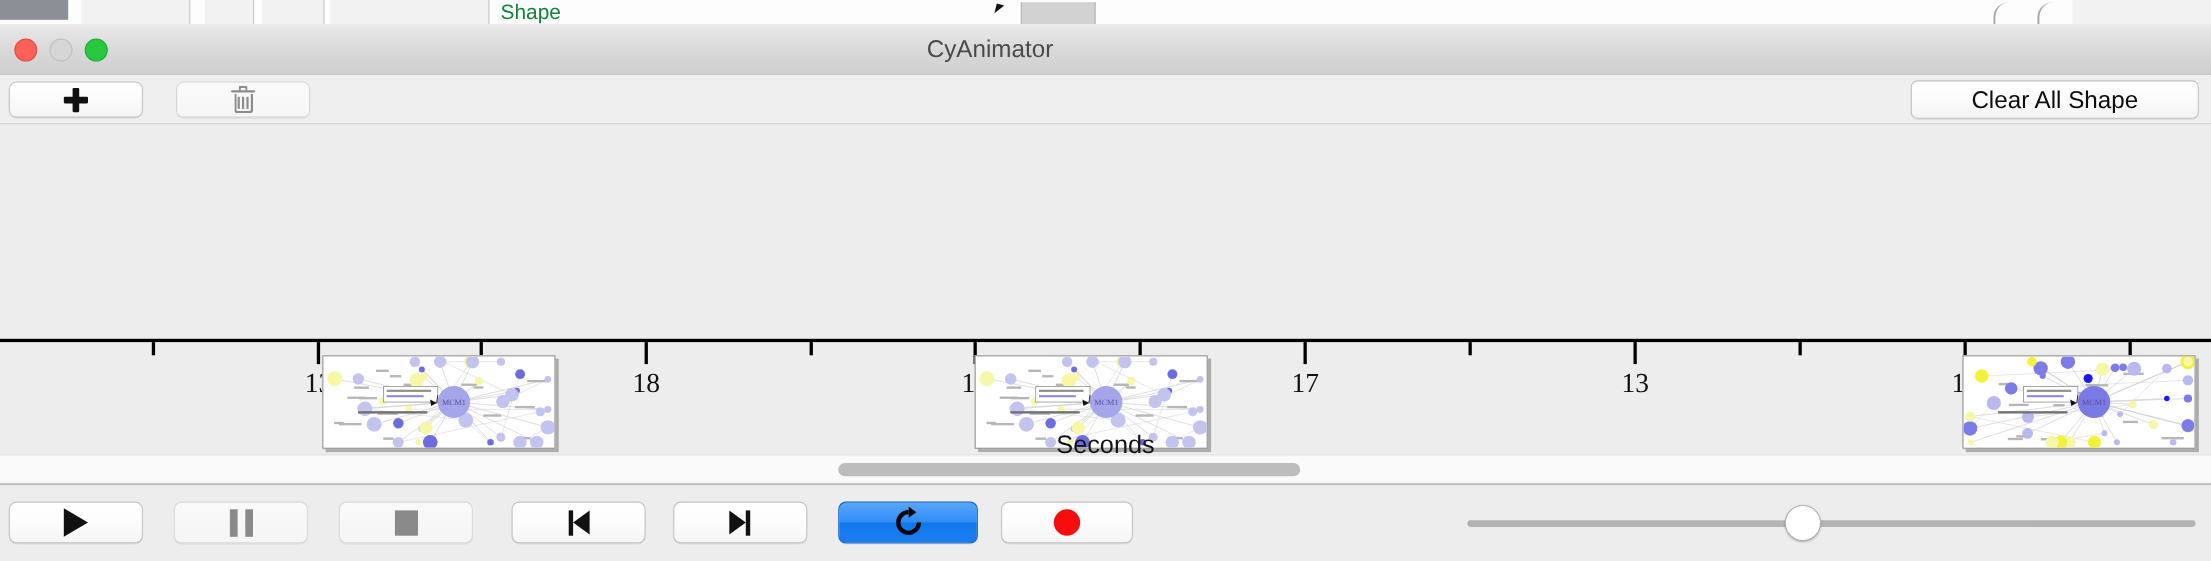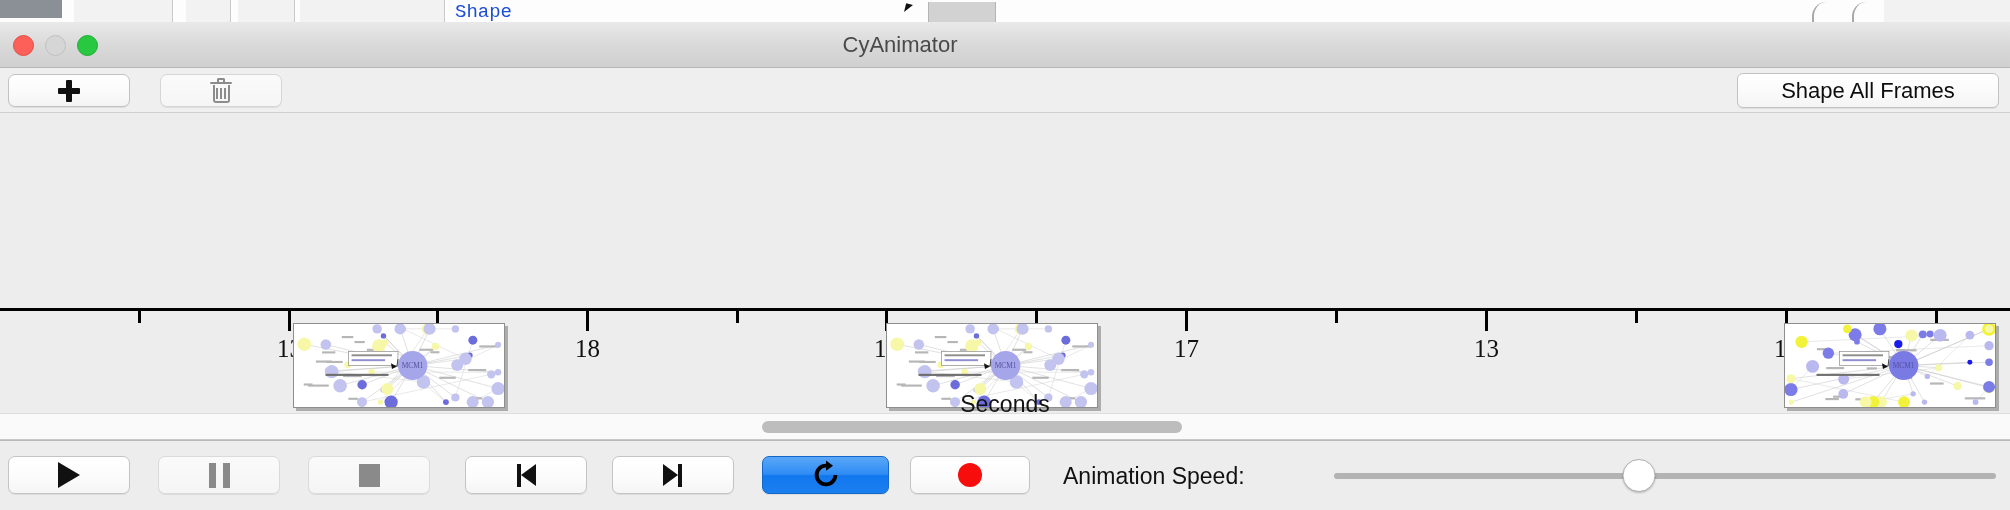--- a/index.html
+++ b/index.html
@@ -38,23 +38,23 @@
   .bg-strip .bg-dark {
     position: absolute;
     left: 0; top: 0;
     width: 62px; height: 18px;
     background: #8b8f96;
   }
   .bg-strip .bg-label {
     position: absolute;
     left: 455px; top: 1px;
     font-size: 19px;
-    color: #1d4ed8;
+    color: #15803d;
     white-space: nowrap;
-    font-family: Liberation Mono, monospace;
+    font-family: Liberation Sans, sans-serif;
   }
   .bg-strip .bg-ptr {
     position: absolute;
     left: 905px; top: 4px;
     width: 0; height: 0;
     border-left: 7px solid #111;
     border-bottom: 9px solid transparent;
     transform: rotate(14deg);
   }
   .bg-strip .bg-grey-box {
@@ -377,21 +377,21 @@
         <span class="handle"></span>
         <span class="lid"></span>
         <span class="can"></span>
         <span class="bar b1"></span>
         <span class="bar b2"></span>
         <span class="bar b3"></span>
       </span>
     </div>
 
     <div class="btn" id="btn-clear">
-      <span class="lbl">Shape All Frames</span>
+      <span class="lbl">Clear All Shape</span>
     </div>
   </div>
 
   <div class="timeline">
 
     <div class="ruler">
       <div class="axis"></div>
       <div id="ticks-host">
           <div class="tick minor" style="left: 138px;"></div>
           <div class="tick major" style="left: 288px;"></div>
@@ -760,21 +760,20 @@
       <svg class="ico-loop" viewBox="0 0 32 32">
         <path d="M16 6 A10 10 0 1 0 26 16" fill="none" stroke="#000" stroke-width="4.2" stroke-linecap="butt"></path>
         <polygon points="16,0.5 16,11.5 23.5,6" fill="#000"></polygon>
       </svg>
     </div>
 
     <div class="pbtn" id="pb-record">
       <span class="ico-record"></span>
     </div>
 
-    <div class="speed-label">Animation Speed:</div>
 
     <div class="slider">
       <div class="track"></div>
       <div class="thumb" id="speed-thumb" style="left: 46%;"></div>
     </div>
   </div>
 
 </div>
 
 </body></html>

